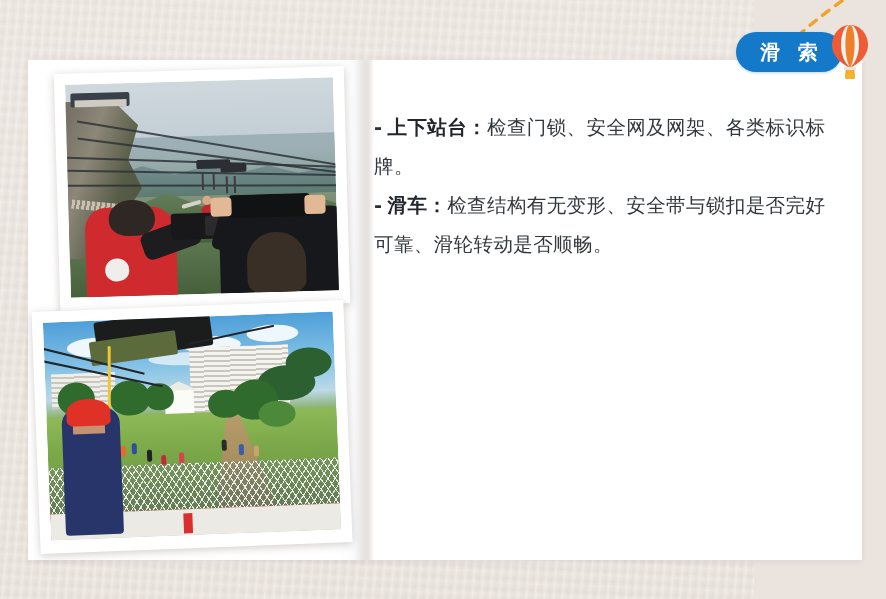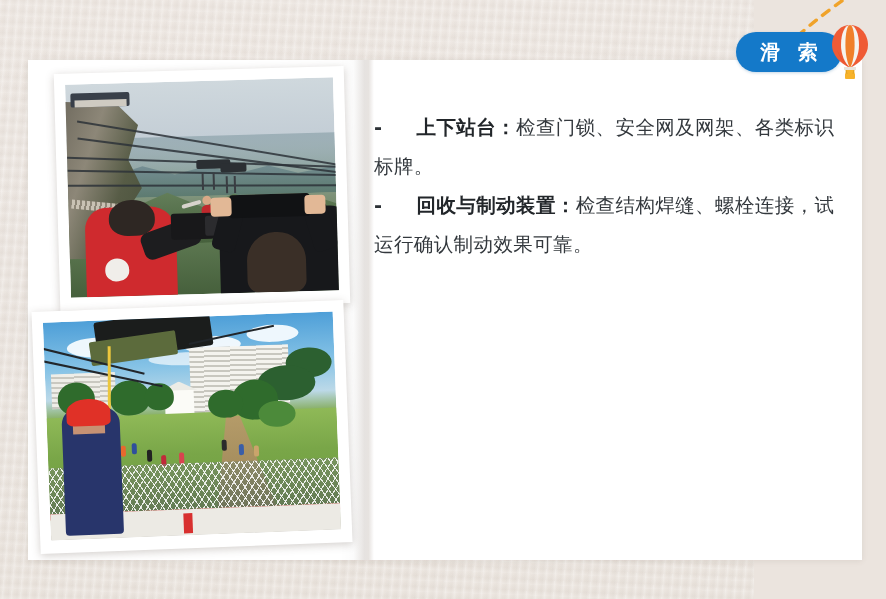--- a/index.html
+++ b/index.html
@@ -143,21 +143,21 @@
     position:absolute;left:374px;top:108px;width:462px;
     color:#2f3439;
   }
   .line{
     font-size:19.5px;line-height:39px;
     font-family:"DejaVu Sans","Liberation Sans",sans-serif;
     color:#33383d;
     letter-spacing:.4px;
   }
   .dash{font-weight:bold;color:#2b3035;margin-right:5px;}
-  .term{font-weight:bold;color:#22262a;margin-left:29px;}
+  .term{font-weight:bold;color:#22262a;}
 </style>
 </head>
 <body>
 
 <div id="stage">
 
   <div class="bg-texture"></div>
 
   <div class="card"></div>
   <div class="fold"></div>
@@ -278,17 +278,17 @@
         <path d="M16 46 L 17 50 M 24 46 L 23 50" stroke="#e0a224" stroke-width="1"></path>
       </g>
     </svg>
   </div>
 
   <div class="textcol">
     <div class="line">
       <span class="dash">-</span><span class="term">上下站台：</span><span>检查门锁、安全网及网架、各类标识标牌。</span>
     </div>
     <div class="line">
-      <span class="dash">-</span><span class="term">回收与制动装置：</span><span>检查结构焊缝、螺栓连接，试运行确认制动效果可靠。</span>
+      <span class="dash">-</span><span class="term">滑车：</span><span>检查结构有无变形、安全带与锁扣是否完好可靠、滑轮转动是否顺畅。</span>
     </div>
   </div>
 
 </div>
 
 </body></html>

